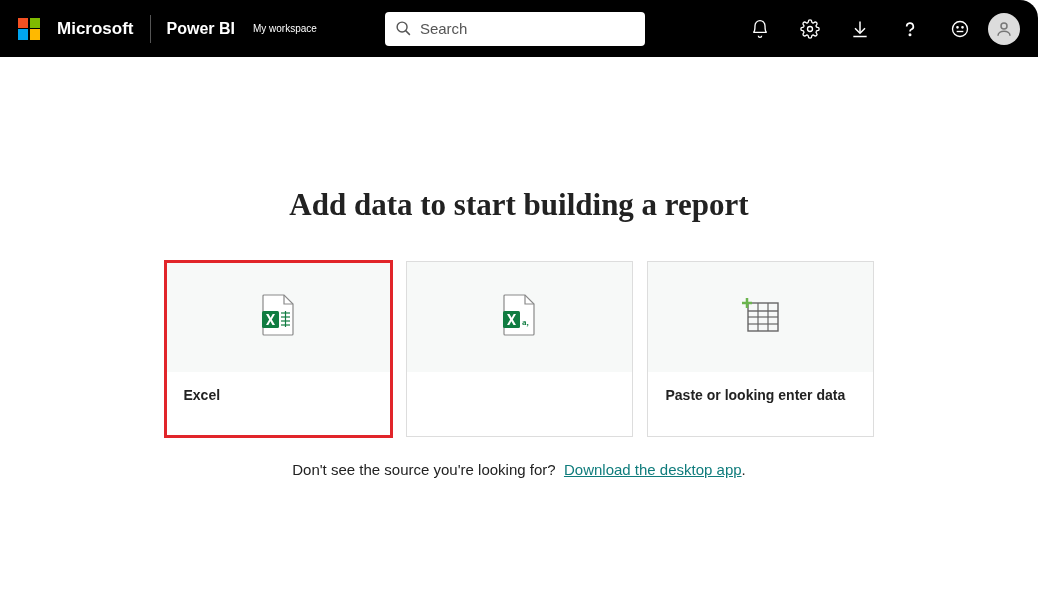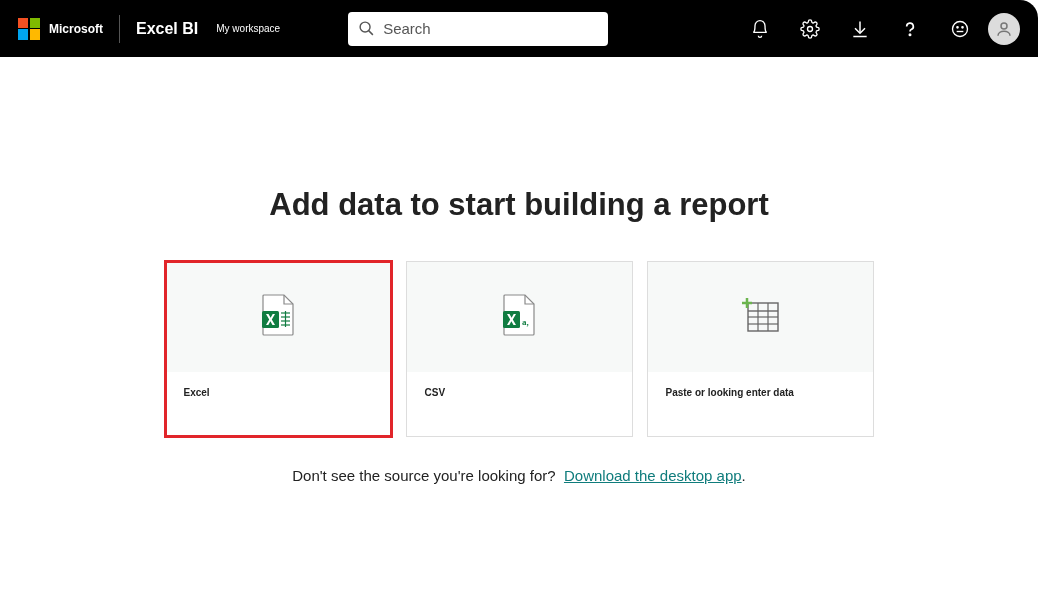--- a/index.html
+++ b/index.html
@@ -29,21 +29,21 @@
       width: 22px; height: 22px;
       display: grid;
       grid-template-columns: 1fr 1fr;
       grid-template-rows: 1fr 1fr;
       gap: 1.5px;
     }
     .ms-squares div:nth-child(1){ background:#f25022; }
     .ms-squares div:nth-child(2){ background:#7fba00; }
     .ms-squares div:nth-child(3){ background:#00a4ef; }
     .ms-squares div:nth-child(4){ background:#ffb900; }
-    .ms-word { font-size: 12px; font-weight: 600; margin-left: 3px; }
+    .ms-word { font-size: 17px; font-weight: 600; margin-left: 11px; }
     .divider {
       width: 1px; height: 28px; background: #555; margin: 0 16px;
     }
     .app-name { font-size: 16px; font-weight: 600; }
     .workspace-name { font-size: 10px; margin-left: 18px; font-weight: 400;}
     .search-wrap {
       margin-left: 68px;
       width: 260px;
       height: 34px;
       background: #fff;
@@ -80,20 +80,21 @@
       display: flex;
       flex-direction: column;
       align-items: center;
     }
     .title {
       margin-top: 130px;
       font-size: 31px;
       font-weight: 600;
       color: #222;
       text-align: center;
+      font-family: Liberation Serif, serif;
     }
     .cards {
       display: flex;
       gap: 14px;
       margin-top: 38px;
     }
     .card {
       width: 227px;
       height: 176px;
       border: 1px solid #ddd;
@@ -108,27 +109,27 @@
     }
     .card-vis {
       height: 110px;
       background: #f7f9f8;
       display: flex;
       align-items: center;
       justify-content: center;
     }
     .card-label {
       padding: 14px 18px 0 18px;
-      font-size: 10px;
+      font-size: 14px;
       font-weight: 600;
       color: #222;
       line-height: 1.35;
     }
     .footer-text {
-      margin-top: 30px;
+      margin-top: 24px;
       font-size: 15px;
       color: #222;
     }
     .footer-link {
       color: #0f7c7c;
       text-decoration: underline;
       cursor: pointer;
     }
   </style>
 </head>
@@ -138,21 +139,21 @@
   <div class="ms-logo">
     <div class="ms-squares">
       <div></div>
         <div></div>
         <div></div>
         <div></div>
     </div>
     <span class="ms-word">Microsoft</span>
   </div>
   <div class="divider"></div>
-  <div class="app-name">Excel BI</div>
+  <div class="app-name">Power BI</div>
   <div class="workspace-name">My workspace</div>
   <div class="search-wrap">
     <span class="search-icon">
       <svg width="17" height="17" viewBox="0 0 24 24" fill="none" stroke="currentColor" stroke-width="2">
         <circle cx="10" cy="10" r="7"></circle>
           <line x1="21" y1="21" x2="15" y2="15"></line>
       </svg>
     </span>
     <input type="text" placeholder="Search" style="">
   </div>
@@ -229,21 +230,20 @@
         <span>
           <svg width="36" height="42" viewBox="0 0 36 42">
             <path d="M4 1 h20 l9 9 v30 a1 1 0 0 1 -1 1 h-28 a1 1 0 0 1 -1 -1 v-38 a1 1 0 0 1 1 -1 z" fill="#fff" stroke="#8a8a8a" stroke-width="1.2"></path>
             <path d="M24 1 v9 h9" fill="none" stroke="#8a8a8a" stroke-width="1.2"></path>
             <rect x="2" y="17" width="17" height="17" rx="1.5" fill="#107c41"></rect>
             <path d="M6 20 l3.2 5.5 L6 31 h2.3 l2.1-3.8 2.1 3.8 H15 l-3.2-5.5 L15 20 h-2.3 l-2.1 3.8 L8.5 20 z" fill="#fff"></path>
             <text x="21" y="31" font-size="9" font-weight="600" fill="#107c41" font-family="Segoe UI">a,</text>
           </svg>
         </span>
       </div>
-      <div class="card-label">CSV</div>
     </div>
 
     <div class="card">
       <div class="card-vis">
         <span>
           <svg width="40" height="40" viewBox="0 0 40 40">
             <rect x="8" y="8" width="30" height="28" fill="none" stroke="#666" stroke-width="1.4"></rect>
             <line x1="8" y1="16" x2="38" y2="16" stroke="#666" stroke-width="1.4"></line>
             <line x1="8" y1="22" x2="38" y2="22" stroke="#666" stroke-width="1.2"></line>
             <line x1="8" y1="29" x2="38" y2="29" stroke="#666" stroke-width="1.2"></line>

